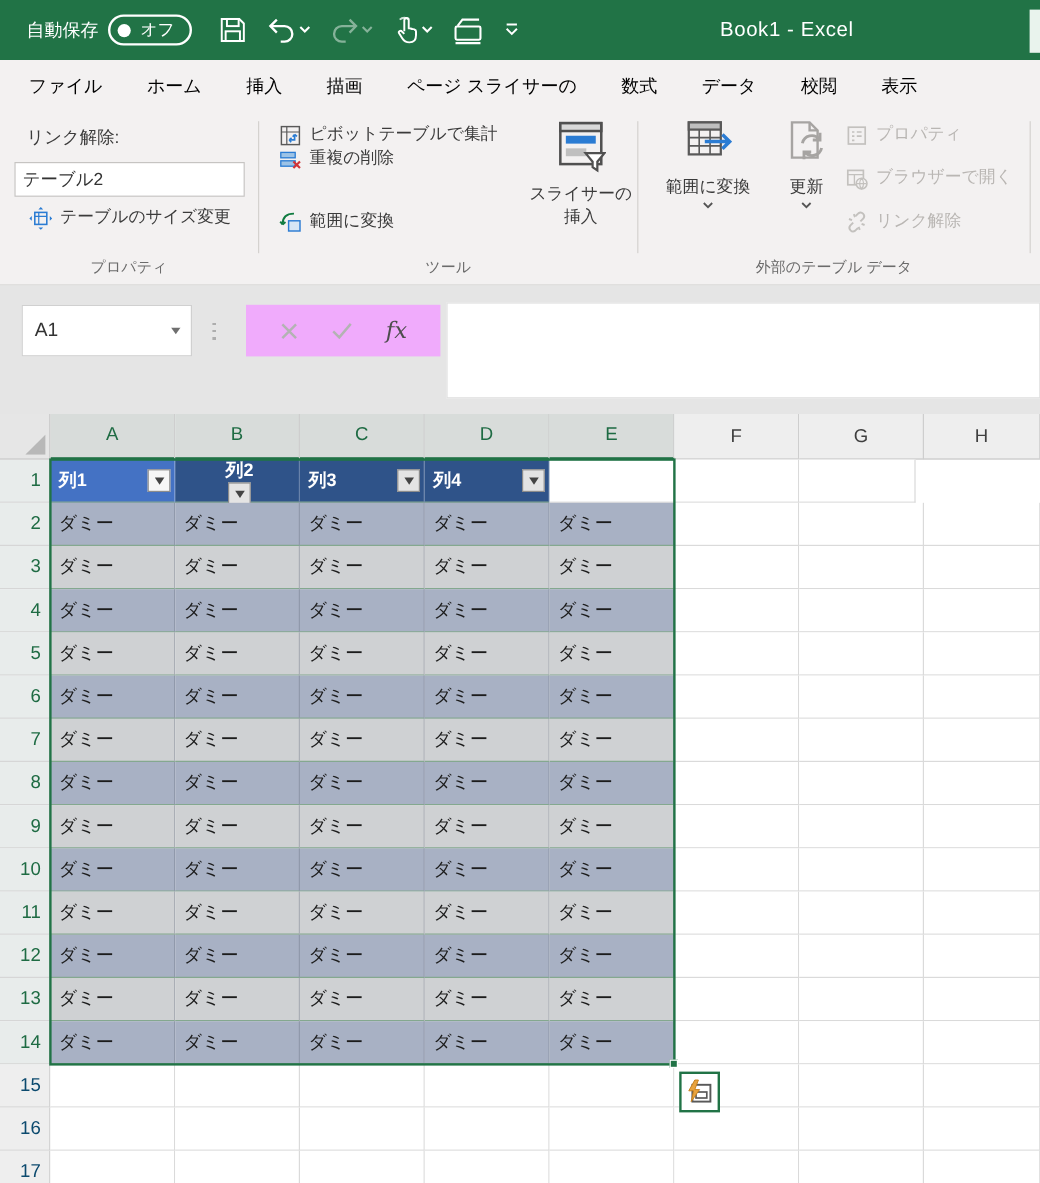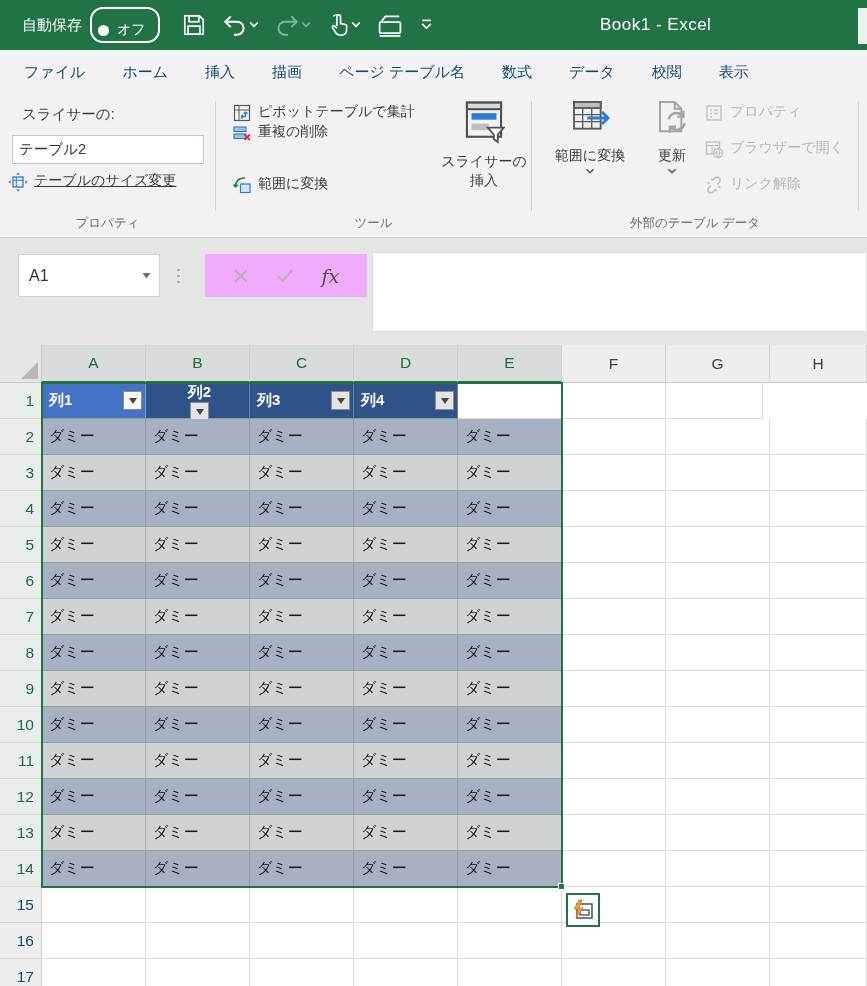--- a/index.html
+++ b/index.html
@@ -4,36 +4,36 @@
 <style>
   * { margin:0; padding:0; box-sizing:border-box; }
   html,body { width:867px; height:986px; overflow:hidden;
     font-family:"Liberation Sans", sans-serif; background:#fff; }
 
   
   .titlebar { position:relative; height:50px; background:#217346; color:#fff;
     display:flex; align-items:center; }
   .autosave { display:flex; align-items:center; gap:8px; margin-left:22px; font-size:15px; }
   .toggle { display:flex; align-items:center; gap:8px; border:2px solid #fff;
-    border-radius:13px; padding:12px 12px 2px 6px; font-size:14px; }
+    border-radius:13px; padding:2px 12px 2px 6px; font-size:14px; }
   .toggle .knob { width:11px; height:11px; border-radius:50%; background:#fff; }
   .qat { display:flex; align-items:center; margin-left:16px; gap:4px; }
   .qat-btn { display:flex; align-items:center; justify-content:center;
     padding:4px 5px; cursor:pointer; }
   .qat-btn svg { display:block; }
   .dim { opacity:.45; }
   .win-title { position:absolute; left:600px; top:0; height:50px;
     display:flex; align-items:center; font-size:17px; letter-spacing:.5px; }
   .ctx-tab-edge { position:absolute; right:0; top:8px; width:9px; height:36px;
     background:#e9f3ed; }
 
   
   .ribbon-tabs { height:45px; background:#f3f1f1; display:flex; align-items:center;
     padding-left:24px; }
-  .rtab { font-size:15px; color:#0c4a6e; margin-right:37px; cursor:pointer; white-space:nowrap; }
+  .rtab { font-size:15px; color:#000000; margin-right:37px; cursor:pointer; white-space:nowrap; }
 
   
   .ribbon { position:relative; height:143px; background:#f3f1f1;
     border-bottom:1px solid #d5d3d1; font-size:14px; color:#3b3b3b; }
   .vsep { position:absolute; top:6px; bottom:26px; width:1px; background:#d4d2cf; }
   .grp-label { position:absolute; bottom:5px; left:0; right:0; text-align:center;
     font-size:12.5px; color:#6b6b6b; }
   .grp { position:absolute; top:0; bottom:0; }
   .g-props { left:0; width:215px; }
   .g-tools { left:216px; width:315px; }
@@ -171,33 +171,33 @@
   </div>
   <div class="win-title">Book1  -  Excel</div>
   <div class="ctx-tab-edge"></div>
 </div>
 
 <div class="ribbon-tabs" id="ribbon-tabs">
     <div class="rtab">ファイル</div>
     <div class="rtab">ホーム</div>
     <div class="rtab">挿入</div>
     <div class="rtab">描画</div>
-    <div class="rtab">ページ テーブル名</div>
+    <div class="rtab">ページ スライサーの</div>
     <div class="rtab">数式</div>
     <div class="rtab">データ</div>
     <div class="rtab">校閲</div>
     <div class="rtab">表示</div>
   </div>
 
 <div class="ribbon">
 
   <div class="grp g-props">
-    <div class="tn-label">スライサーの:</div>
+    <div class="tn-label">リンク解除:</div>
     <input class="tn-input" value="テーブル2" style="">
-    <div class="icon-row" style="left:8px; top:77px;text-decoration:underline;">
+    <div class="icon-row" style="left:24px; top:77px;">
       <svg width="20" height="20" viewBox="0 0 20 20" fill="none">
         <rect x="5" y="5" width="10" height="10" stroke="#2b7cd3" stroke-width="1.3"></rect>
         <path d="M5 8.3 H15 M8.3 5 V15" stroke="#2b7cd3" stroke-width="1"></path>
         <path d="M10 0.5 l2 2 h-4 z M10 19.5 l2-2 h-4 z M0.5 10 l2-2 v4 z M19.5 10 l-2-2 v4 z" fill="#2b7cd3"></path>
       </svg>
       <span>テーブルのサイズ変更</span>
     </div>
     <div class="grp-label">プロパティ</div>
   </div>
   <div class="vsep" style="left:215px;"></div>

